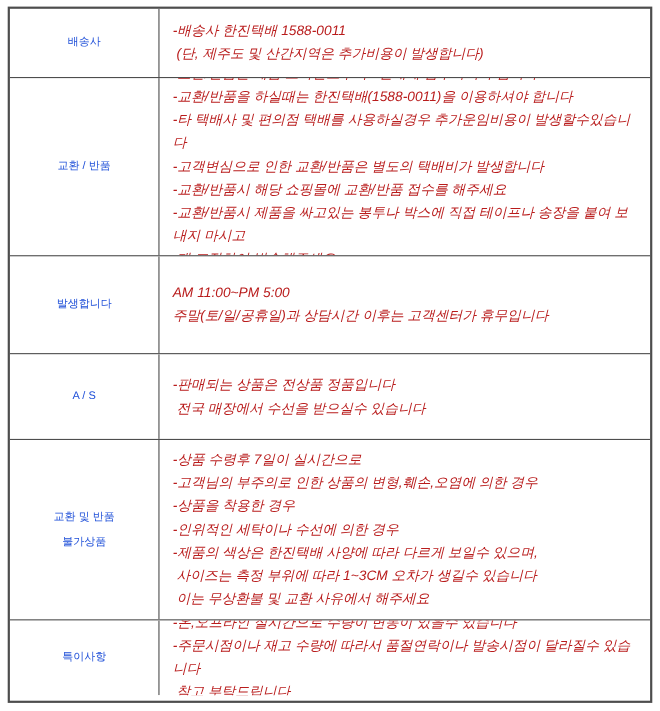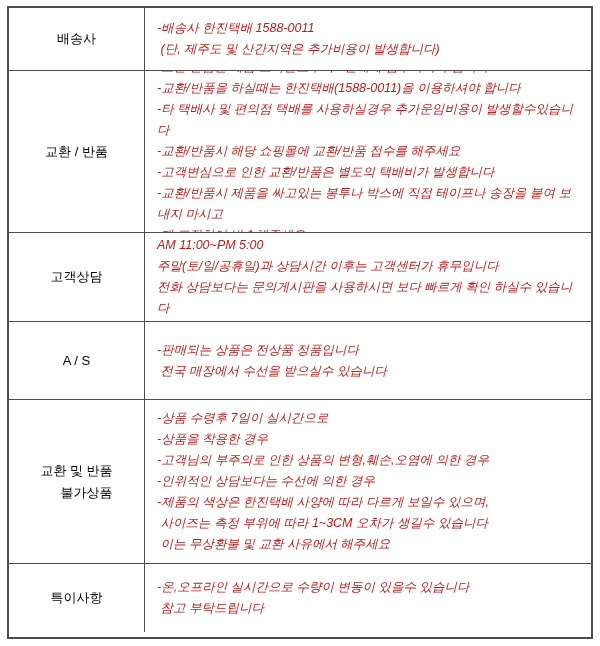--- a/index.html
+++ b/index.html
@@ -36,24 +36,24 @@
   .row:nth-child(4) { height: 78px; }
   .row:nth-child(5) { height: 164px; }
   .row:nth-child(6) { height: 69px; }
   .label-cell {
     box-sizing: border-box;
     flex: 0 0 136px;
     border-right: 1px solid #4d4d4d;
     display: flex;
     align-items: center;
     justify-content: center;
-    text-align: right;
+    text-align: center;
     white-space: pre-line;
-    color: #000000;
-    font-size: 13px;
+    color: #1d4ed8;
+    font-size: 10px;
     line-height: 22px;
     padding: 2px 4px;
   }
   .content-cell {
     box-sizing: border-box;
     flex: 1 1 auto;
     display: flex;
     flex-direction: column;
     justify-content: center;
     padding: 4px 10px 4px 12px;
@@ -77,58 +77,58 @@
         <div class="content-line"> (단, 제주도 및 산간지역은 추가비용이 발생합니다)</div>
       </div>
   </div>
 
   <div class="row">
     <div class="label-cell">교환 / 반품</div>
     <div class="content-cell">
         <div class="content-line">-교환/반품은 제품 도착일로부터 7일내에 접수하셔야 합니다</div>
         <div class="content-line">-교환/반품을 하실때는 한진택배(1588-0011)을 이용하셔야 합니다</div>
         <div class="content-line">-타 택배사 및 편의점 택배를 사용하실경우 추가운임비용이 발생할수있습니다</div>
+        <div class="content-line">-고객변심으로 인한 교환/반품은 별도의 택배비가 발생합니다</div>
         <div class="content-line">-교환/반품시 해당 쇼핑몰에 교환/반품 접수를 해주세요</div>
-        <div class="content-line">-고객변심으로 인한 교환/반품은 별도의 택배비가 발생합니다</div>
         <div class="content-line">-교환/반품시 제품을 싸고있는 봉투나 박스에 직접 테이프나 송장을 붙여 보내지 마시고</div>
         <div class="content-line"> 재 포장하여 발송해주세요</div>
       </div>
   </div>
 
   <div class="row">
-    <div class="label-cell">고객상담</div>
+    <div class="label-cell">발생합니다</div>
     <div class="content-cell">
         <div class="content-line">AM 11:00~PM 5:00</div>
         <div class="content-line">주말(토/일/공휴일)과 상담시간 이후는 고객센터가 휴무입니다</div>
-        <div class="content-line">전화 상담보다는 문의게시판을 사용하시면 보다 빠르게 확인 하실수 있습니다</div>
       </div>
   </div>
 
   <div class="row">
     <div class="label-cell">A / S</div>
     <div class="content-cell">
         <div class="content-line">-판매되는 상품은 전상품 정품입니다</div>
         <div class="content-line"> 전국 매장에서 수선을 받으실수 있습니다</div>
       </div>
   </div>
 
   <div class="row">
     <div class="label-cell">교환 및 반품
 불가상품</div>
     <div class="content-cell">
         <div class="content-line">-상품 수령후 7일이 실시간으로</div>
+        <div class="content-line">-고객님의 부주의로 인한 상품의 변형,훼손,오염에 의한 경우</div>
         <div class="content-line">-상품을 착용한 경우</div>
-        <div class="content-line">-고객님의 부주의로 인한 상품의 변형,훼손,오염에 의한 경우</div>
-        <div class="content-line">-인위적인 상담보다는 수선에 의한 경우</div>
+        <div class="content-line">-인위적인 세탁이나 수선에 의한 경우</div>
         <div class="content-line">-제품의 색상은 한진택배 사양에 따라 다르게 보일수 있으며,</div>
         <div class="content-line"> 사이즈는 측정 부위에 따라 1~3CM 오차가 생길수 있습니다</div>
         <div class="content-line"> 이는 무상환불 및 교환 사유에서 해주세요</div>
       </div>
   </div>
 
   <div class="row">
     <div class="label-cell">특이사항</div>
     <div class="content-cell">
         <div class="content-line">-온,오프라인 실시간으로 수량이 변동이 있을수 있습니다</div>
+        <div class="content-line">-주문시점이나 재고 수량에 따라서 품절연락이나 발송시점이 달라질수 있습니다</div>
         <div class="content-line"> 참고 부탁드립니다</div>
       </div>
   </div>
 </div>
 
 </body></html>

